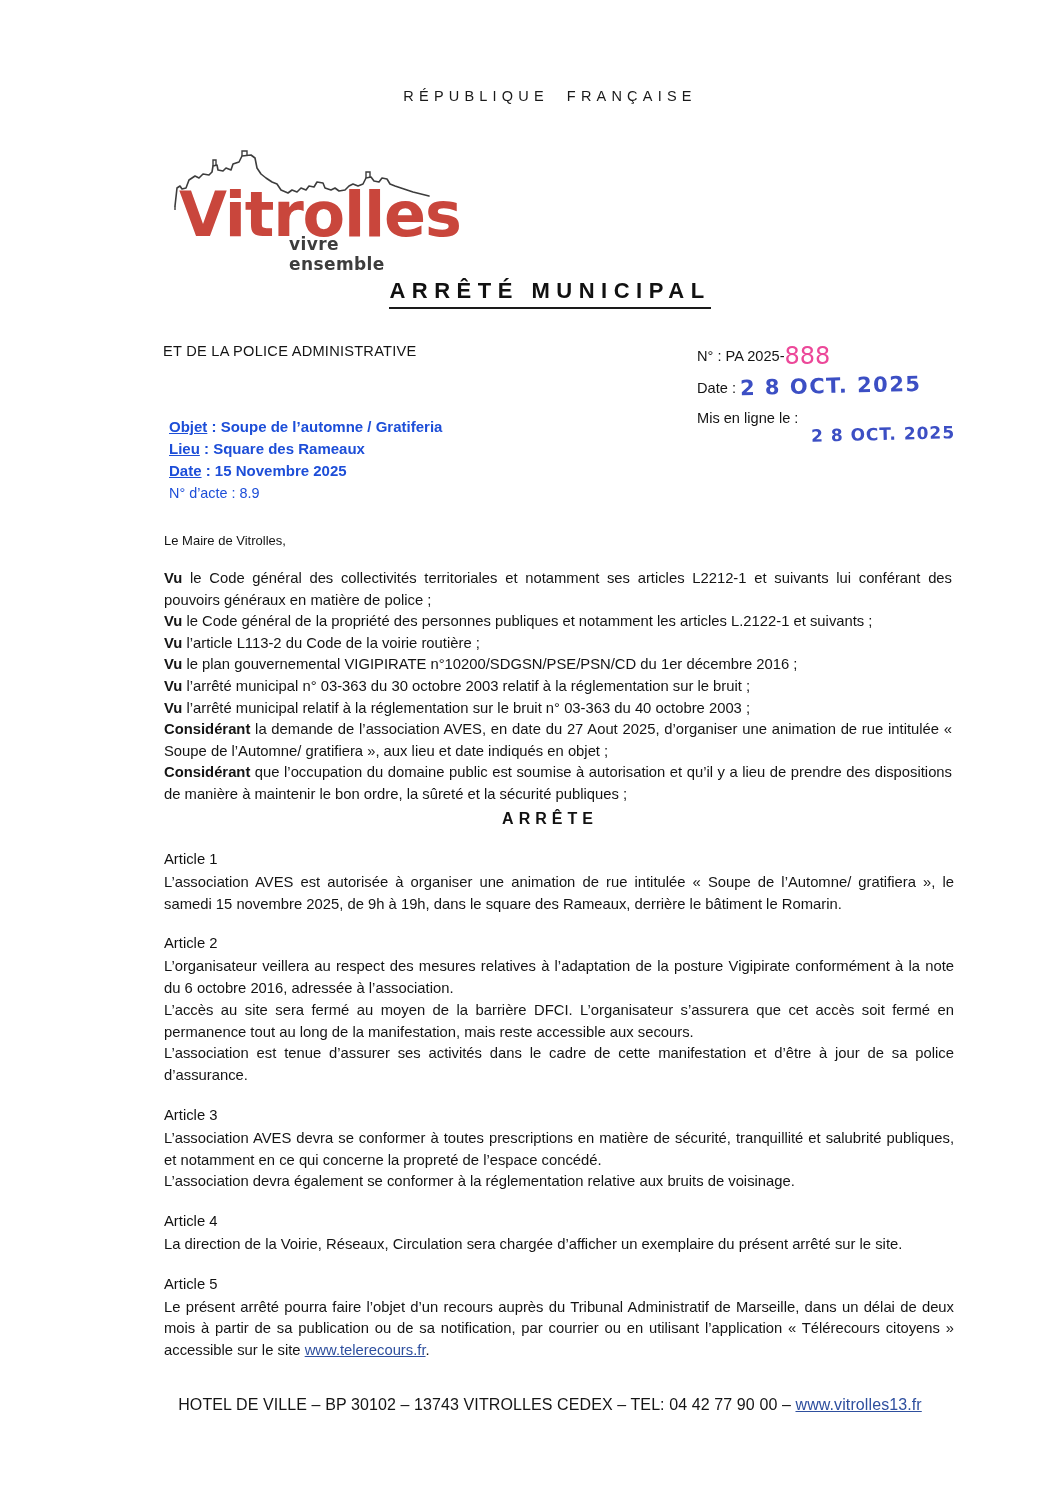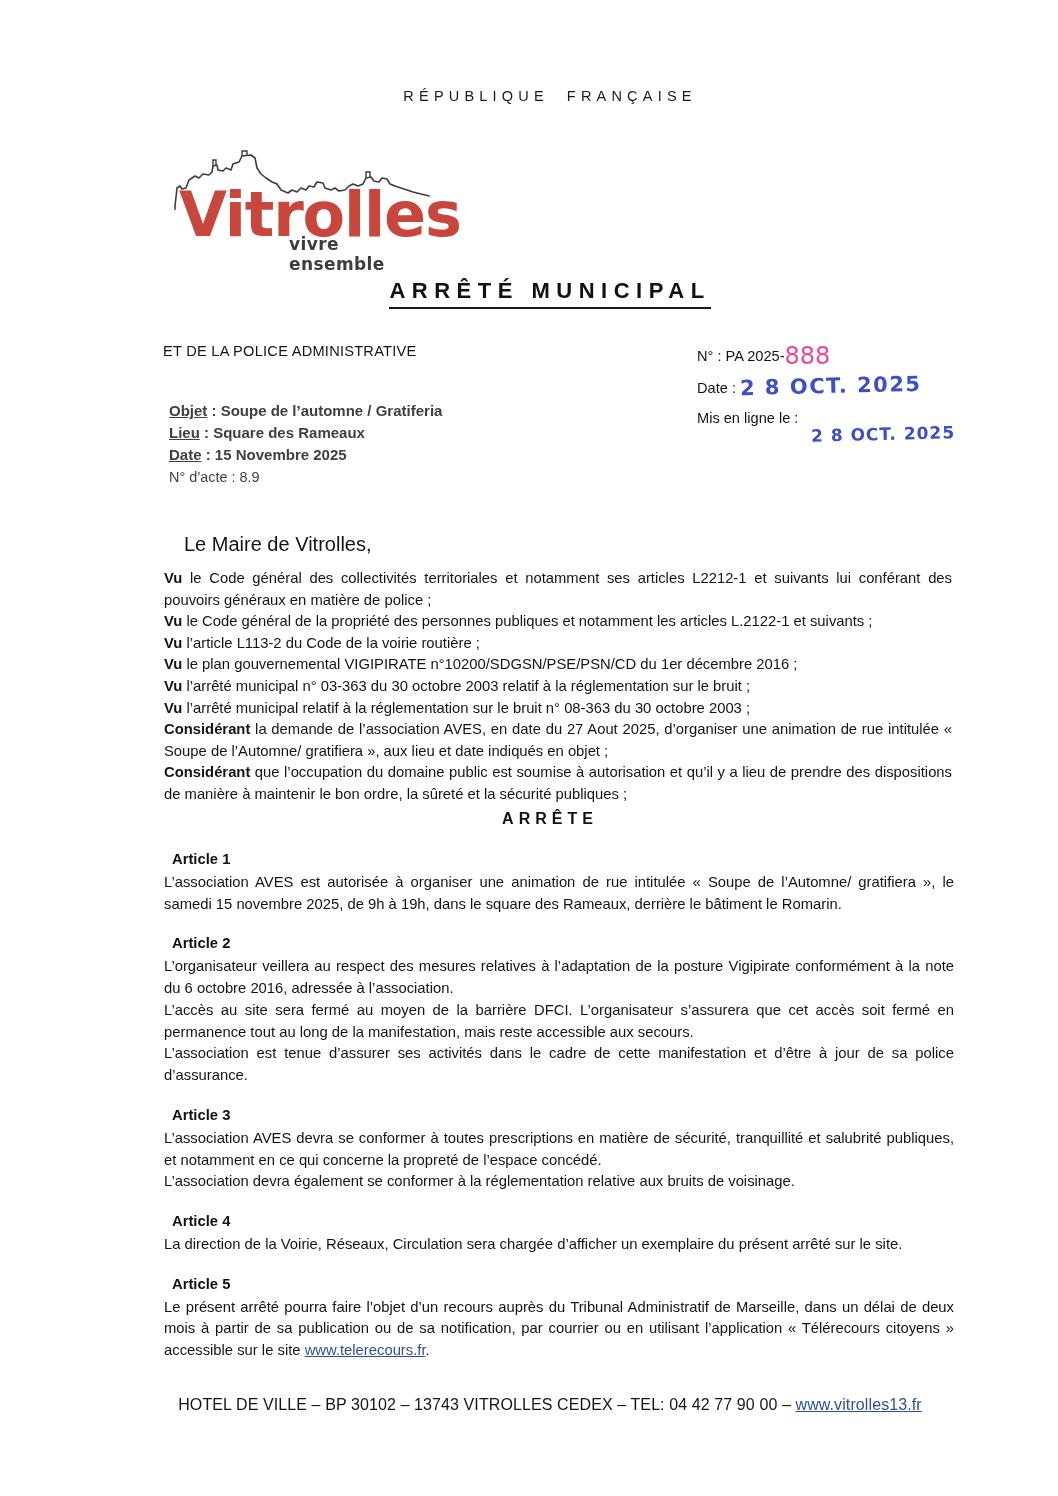--- a/index.html
+++ b/index.html
@@ -133,41 +133,40 @@
   .stamp.small { font-size: 17px; letter-spacing: 1px; }
   .stamp-line2 {
     position: absolute;
     top: 424px;
     left: 790px;
   }
 
   
   .objet {
     position: absolute;
-    top: 400px;
+    top: 416px;
     left: 148px;
     font-size: 15px;
     line-height: 22px;
-    color: #404040;
+    color: #1d4ed8;
   }
   .objet .lbl {
     font-weight: 700;
     text-decoration: underline;
   }
   .objet .val { font-weight: 700; }
   .objet .plain { font-weight: 400; font-size: 14.4px; }
 
   
   .intro {
     position: absolute;
     top: 533px;
     left: 143px;
-    font-size: 20px;
-    color: #141414;
-    margin-left: 20px;
+    font-size: 13px;
+    color: #141414;
   }
   .vus {
     position: absolute;
     top: 568px;
     left: 143px;
     width: 788px;
     font-size: 14.8px;
     line-height: 21.6px;
     color: #141414;
     text-align: justify;
@@ -192,23 +191,23 @@
     top: 849px;
     left: 143px;
     width: 790px;
     font-size: 14.8px;
     line-height: 21.8px;
     color: #141414;
   }
   .art { margin: 0 0 18px 0; }
   .art:last-child { margin-bottom: 0; }
   .art h3 {
-    margin: 0 0 1px 8px;
+    margin: 0 0 1px 0;
     font-size: 14.8px;
-    font-weight: 700;
+    font-weight: 400;
     color: #111111;
   }
   .art p { margin: 0; text-align: justify; }
 
   a.link {
     color: #2e4f9e;
     text-decoration: underline;
   }
 
   
@@ -282,21 +281,21 @@
   </div>
 
   <div class="intro">Le Maire de Vitrolles,</div>
 
   <div class="vus">
       <p><b>Vu</b><span> le Code général des collectivités territoriales et notamment ses articles L2212-1 et suivants lui conférant des pouvoirs généraux en matière de police ;</span></p>
       <p><b>Vu</b><span> le Code général de la propriété des personnes publiques et notamment les articles L.2122-1 et suivants ;</span></p>
       <p><b>Vu</b><span> l’article L113-2 du Code de la voirie routière ;</span></p>
       <p><b>Vu</b><span> le plan gouvernemental VIGIPIRATE n°10200/SDGSN/PSE/PSN/CD du 1er décembre 2016 ;</span></p>
       <p><b>Vu</b><span> l’arrêté municipal n° 03-363 du 30 octobre 2003 relatif à la réglementation sur le bruit ;</span></p>
-      <p><b>Vu</b><span> l’arrêté municipal relatif à la réglementation sur le bruit n° 08-363 du 30 octobre 2003 ;</span></p>
+      <p><b>Vu</b><span> l’arrêté municipal relatif à la réglementation sur le bruit n° 03-363 du 40 octobre 2003 ;</span></p>
       <p><b>Considérant</b><span> la demande de l’association AVES, en date du 27 Aout 2025, d’organiser une animation de rue intitulée « Soupe de l’Automne/ gratifiera », aux lieu et date indiqués en objet ;</span></p>
       <p><b>Considérant</b><span> que l’occupation du domaine public est soumise à autorisation et qu’il y a lieu de prendre des dispositions de manière à maintenir le bon ordre, la sûreté et la sécurité publiques ;</span></p>
     </div>
 
   <div class="arrete-word">ARRÊTE</div>
 
   <div class="articles">
       <div class="art">
         <h3>Article 1</h3>
         <p>L’association AVES est autorisée à organiser une animation de rue intitulée « Soupe de l’Automne/ gratifiera », le samedi 15 novembre 2025, de 9h à 19h, dans le square des Rameaux, derrière le bâtiment le Romarin.</p>

